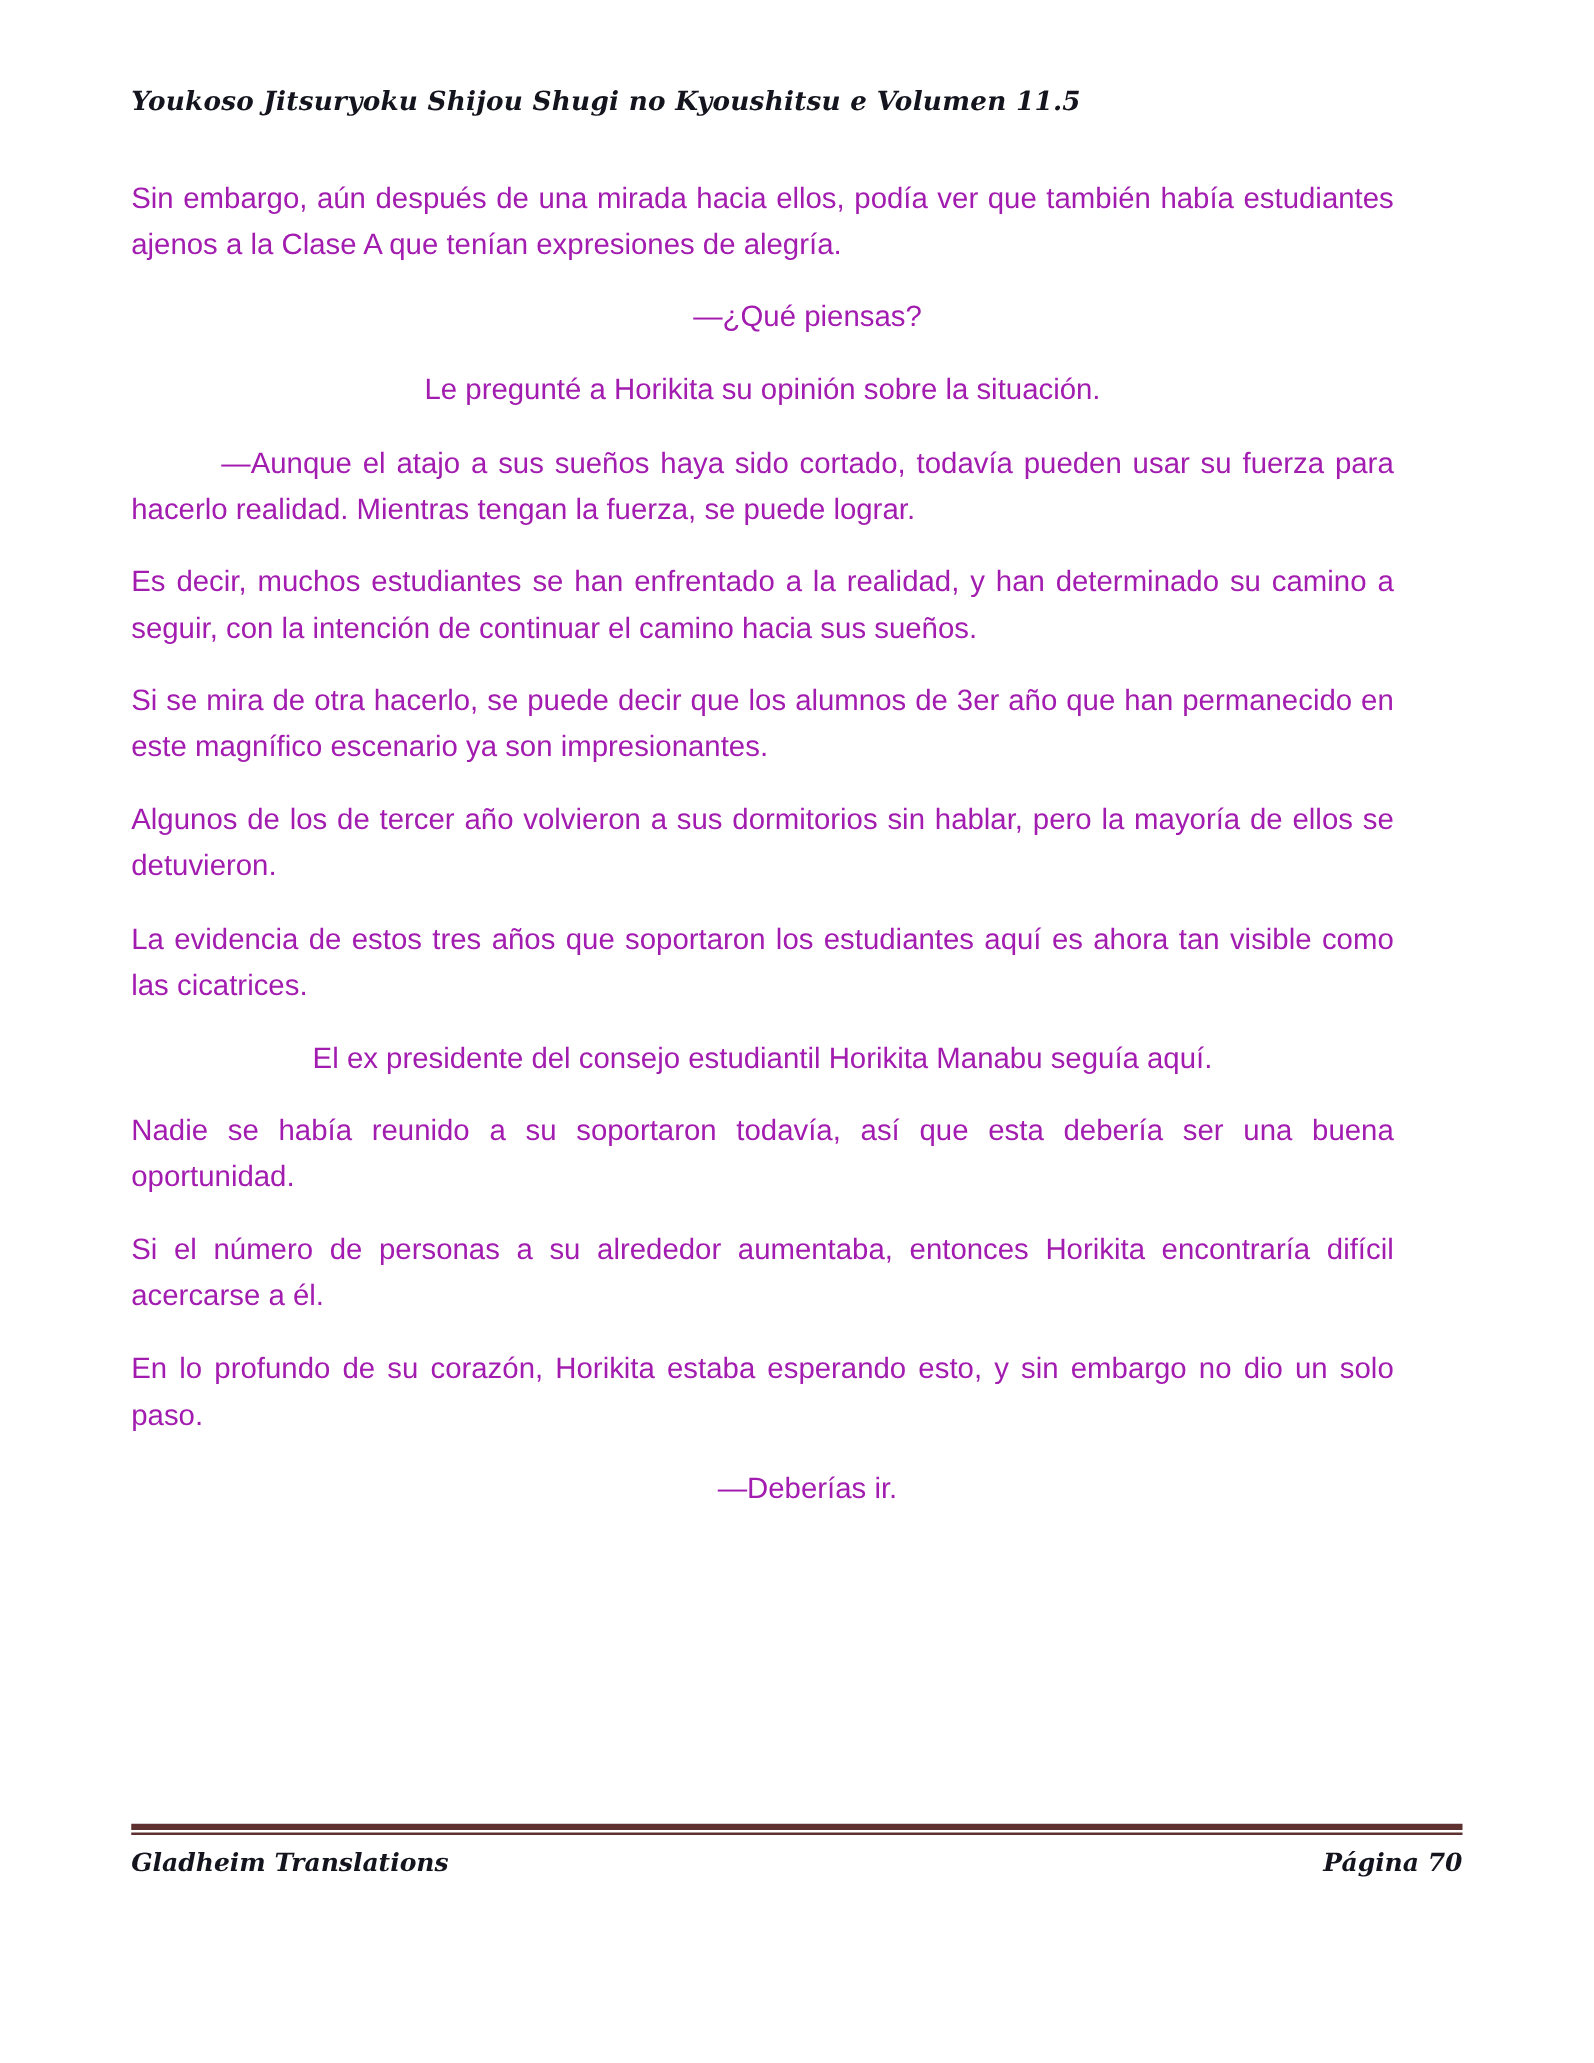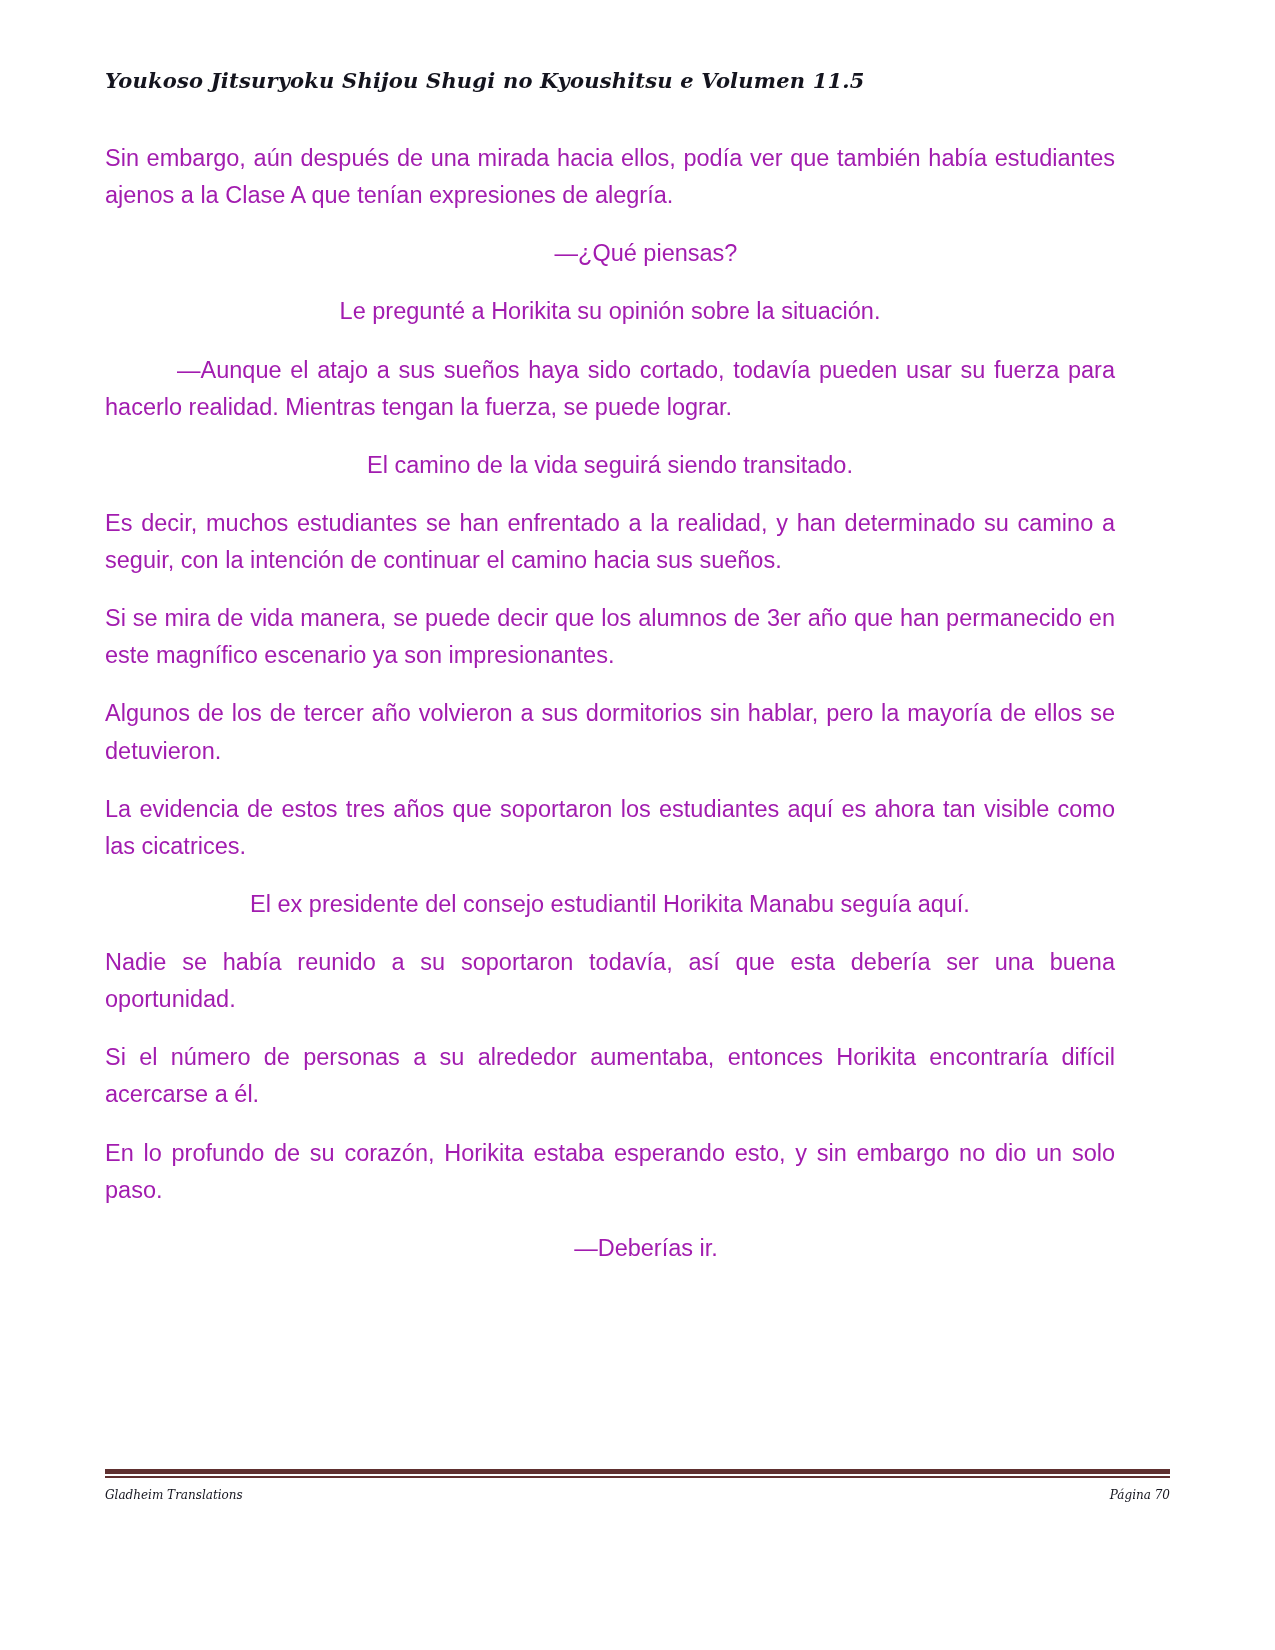--- a/index.html
+++ b/index.html
@@ -71,42 +71,41 @@
   }
   .footer-row {
     display: flex;
     justify-content: space-between;
     align-items: baseline;
     margin-top: 10px;
   }
   .footer-text {
     font-family: "DejaVu Serif", serif;
     font-style: italic;
-    font-weight: normal;
-    font-size: 12px;
+    font-weight: bold;
+    font-size: 20px;
     color: #14141e;
   }
 </style>
 </head>
 <body>
 
 <div class="page">
 
   <div class="header">
     <span class="header-title">Youkoso Jitsuryoku Shijou Shugi no Kyoushitsu e Volumen 11.5</span>
   </div>
 
   <div class="body-text" id="body-container">
       <p>Sin embargo, aún después de una mirada hacia ellos, podía ver que también había estudiantes ajenos a la Clase A que tenían expresiones de alegría.</p>
       <p class="indent no-justify">—¿Qué piensas?</p>
       <p class="no-justify">Le pregunté a Horikita su opinión sobre la situación.</p>
       <p class="indent">—Aunque el atajo a sus sueños haya sido cortado, todavía pueden usar su fuerza para hacerlo realidad. Mientras tengan la fuerza, se puede lograr.</p>
-      <p class="no-justify">El camino de la vida seguirá siendo transitado.</p>
       <p>Es decir, muchos estudiantes se han enfrentado a la realidad, y han determinado su camino a seguir, con la intención de continuar el camino hacia sus sueños.</p>
-      <p>Si se mira de vida manera, se puede decir que los alumnos de 3er año que han permanecido en este magnífico escenario ya son impresionantes.</p>
+      <p>Si se mira de otra hacerlo, se puede decir que los alumnos de 3er año que han permanecido en este magnífico escenario ya son impresionantes.</p>
       <p>Algunos de los de tercer año volvieron a sus dormitorios sin hablar, pero la mayoría de ellos se detuvieron.</p>
       <p>La evidencia de estos tres años que soportaron los estudiantes aquí es ahora tan visible como las cicatrices.</p>
       <p class="no-justify">El ex presidente del consejo estudiantil Horikita Manabu seguía aquí.</p>
       <p>Nadie se había reunido a su soportaron todavía, así que esta debería ser una buena oportunidad.</p>
       <p>Si el número de personas a su alrededor aumentaba, entonces Horikita encontraría difícil acercarse a él.</p>
       <p>En lo profundo de su corazón, Horikita estaba esperando esto, y sin embargo no dio un solo paso.</p>
       <p class="indent no-justify">—Deberías ir.</p>
     </div>
 
   <div class="footer">

